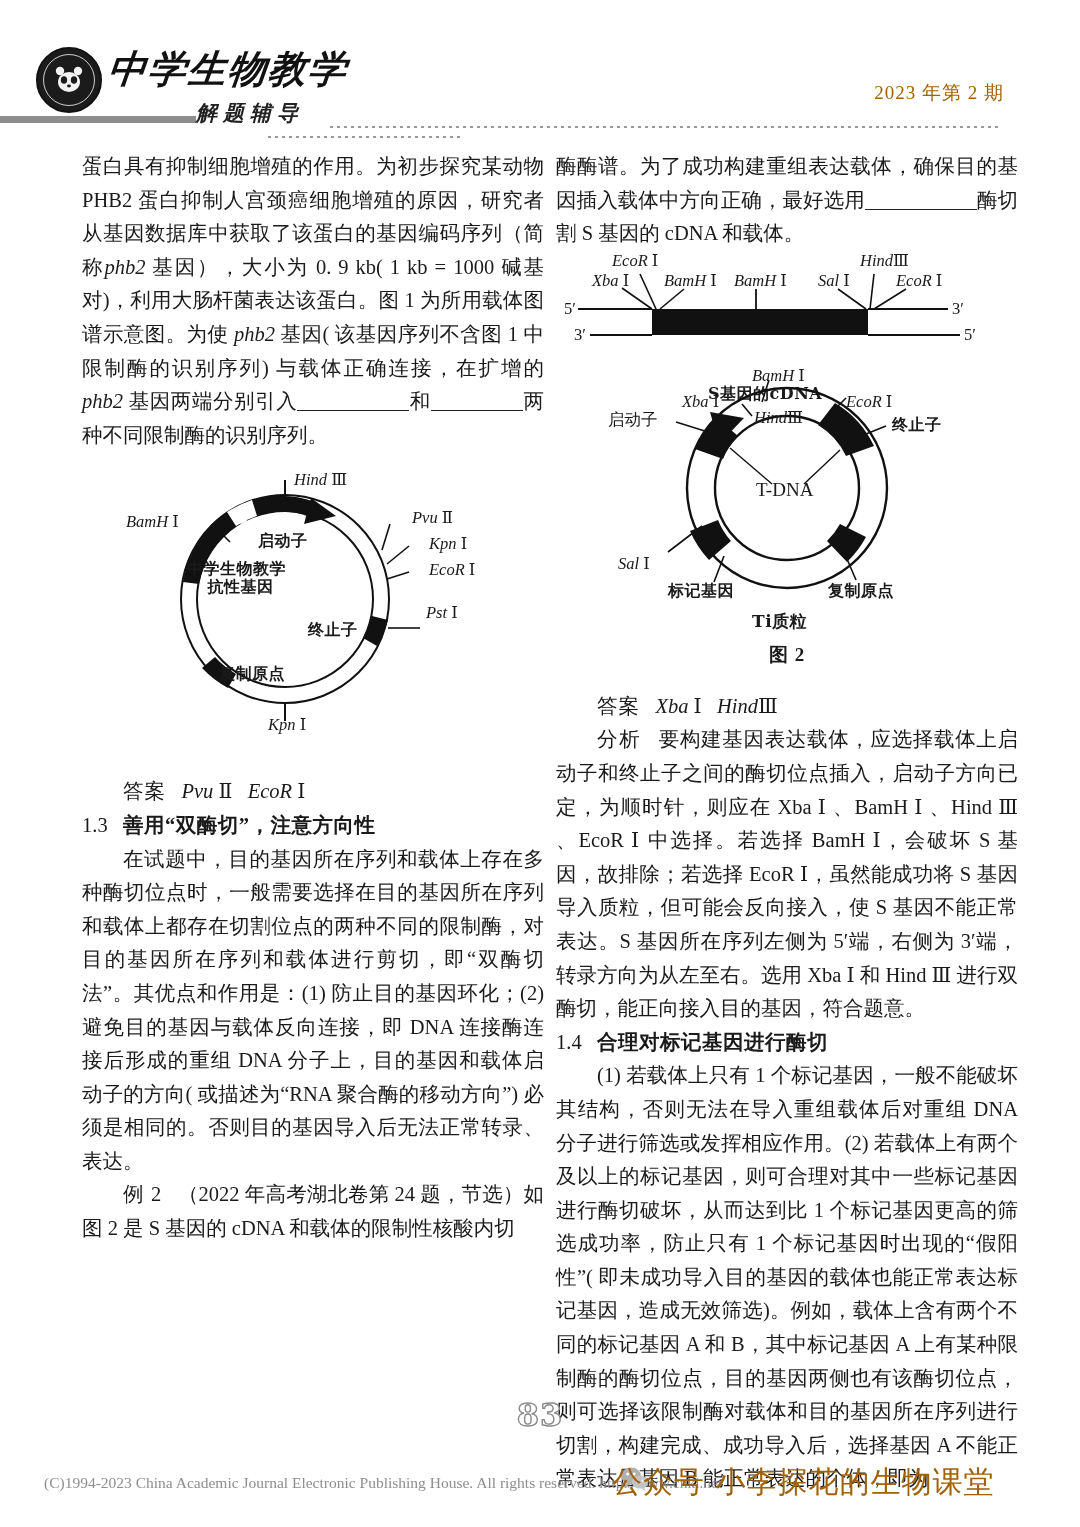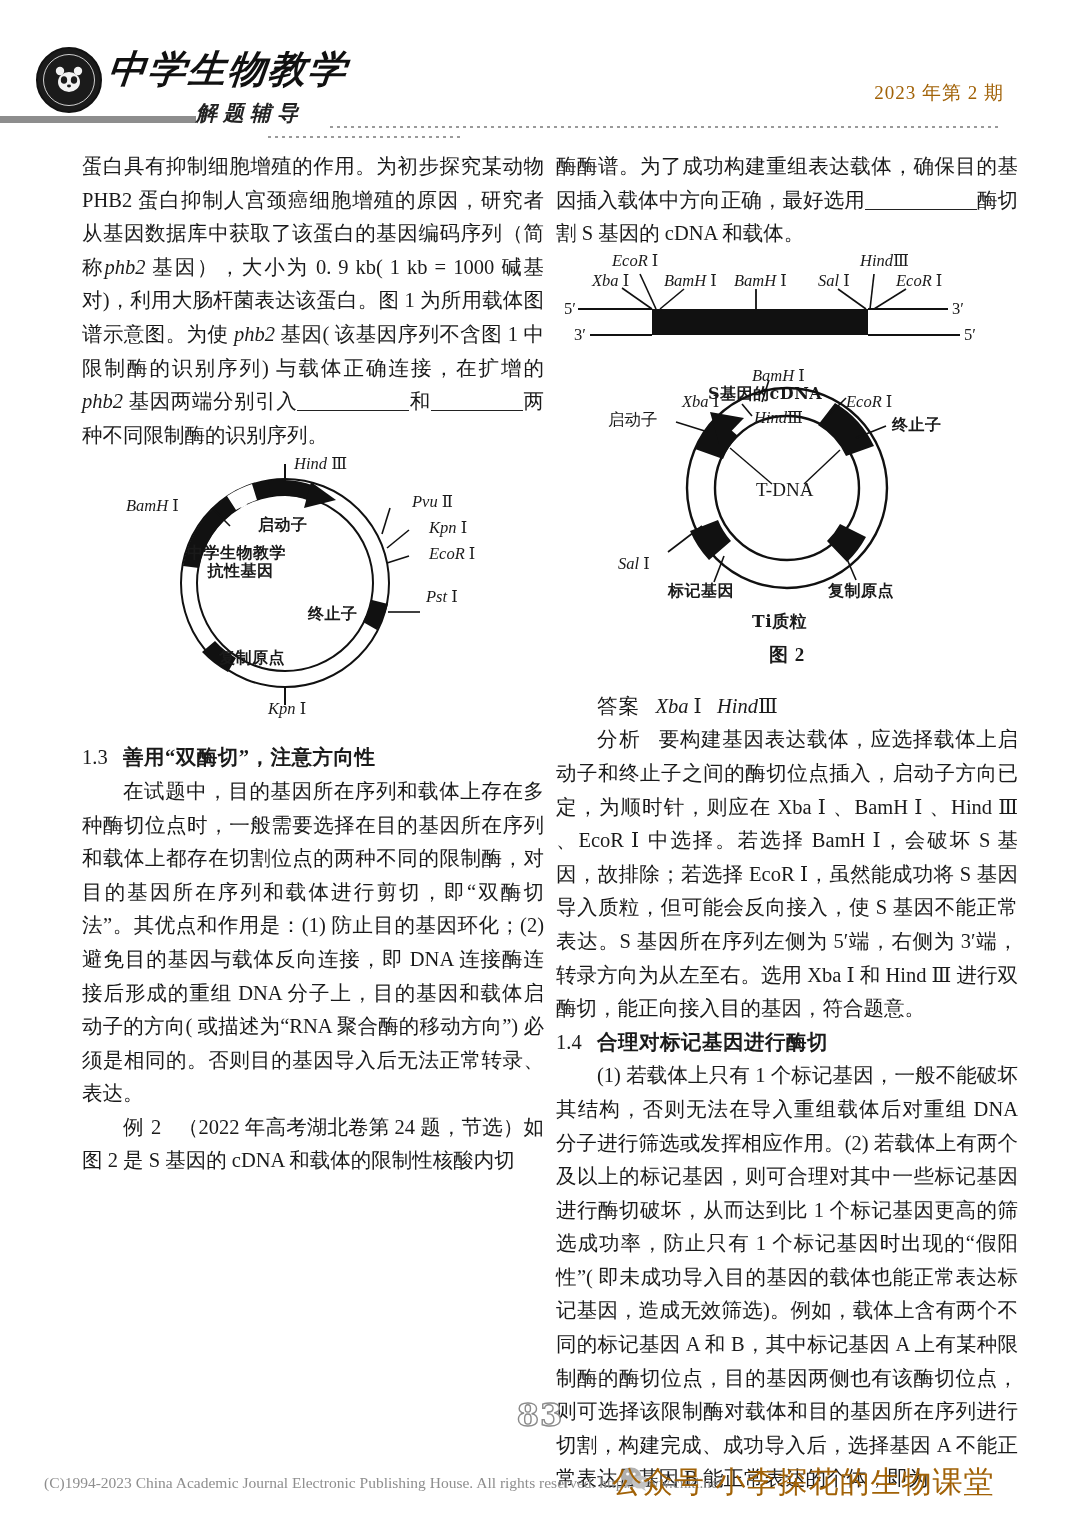--- a/index.html
+++ b/index.html
@@ -116,21 +116,21 @@
     vertical-align: -3px;
   }
   .b-long { width: 112px; }
   .b-mid  { width: 92px; }
 
   
   .fig1 {
     position: relative;
     width: 462px;
     height: 285px;
-    margin-top: 4px;
+    margin-top: 20px;
   }
   .fig-cap {
     text-align: center;
     font-weight: 700;
     font-size: 19px;
     letter-spacing: 1px;
   }
   .lbl {
     position: absolute;
     font-size: 16.5px;
@@ -261,20 +261,21 @@
     <span class="lbl" style="left:344px; top:133px;"><i class="lbl-i">Pst</i> <span>Ⅰ</span></span>
     <span class="lbl" style="left:186px; top:245px;"><i class="lbl-i">Kpn</i> <span>Ⅰ</span></span>
 
     <span class="lbl-cn" style="left:176px; top:60px;">启动子</span>
     <span class="lbl-cn" style="left:105px; top:88px; text-align:center;"><span>中学生物教学</span><br><span style="margin-left:8px; display:inline-block;">抗性基因</span></span>
     <span class="lbl-cn" style="left:226px; top:149px;">终止子</span>
     <span class="lbl-cn" style="left:137px; top:193px;">复制原点</span>
 
   </div>
 
+  <p class="indent" style="margin-top:18px;"><span class="kw">答案</span>&nbsp;&nbsp;&nbsp;<span class="ital">Pvu</span>&nbsp;<span>Ⅱ</span>&nbsp;&nbsp;&nbsp;<span class="ital">EcoR</span>&nbsp;<span>Ⅰ</span></p>
 
 
   <p><span>1.3</span>&nbsp;&nbsp;&nbsp;<span class="sec-head">善用“双酶切”，注意方向性</span></p>
 
   <p class="indent">在试题中，目的基因所在序列和载体上存在多种酶切位点时，一般需要选择在目的基因所在序列和载体上都存在切割位点的两种不同的限制酶，对目的基因所在序列和载体进行剪切，即“双酶切法”。其优点和作用是：(1) 防止目的基因环化；(2) 避免目的基因与载体反向连接，即 DNA 连接酶连接后形成的重组 DNA 分子上，目的基因和载体启动子的方向( 或描述为“RNA 聚合酶的移动方向”) 必须是相同的。否则目的基因导入后无法正常转录、表达。</p>
 
   <p class="indent"><span class="kw">例 2</span>&nbsp;&nbsp;&nbsp;<span>（2022 年高考湖北卷第 24 题，节选）如图 2 是 S 基因的 cDNA 和载体的限制性核酸内切</span></p>
 </div>
 
 <div class="col col-right">

